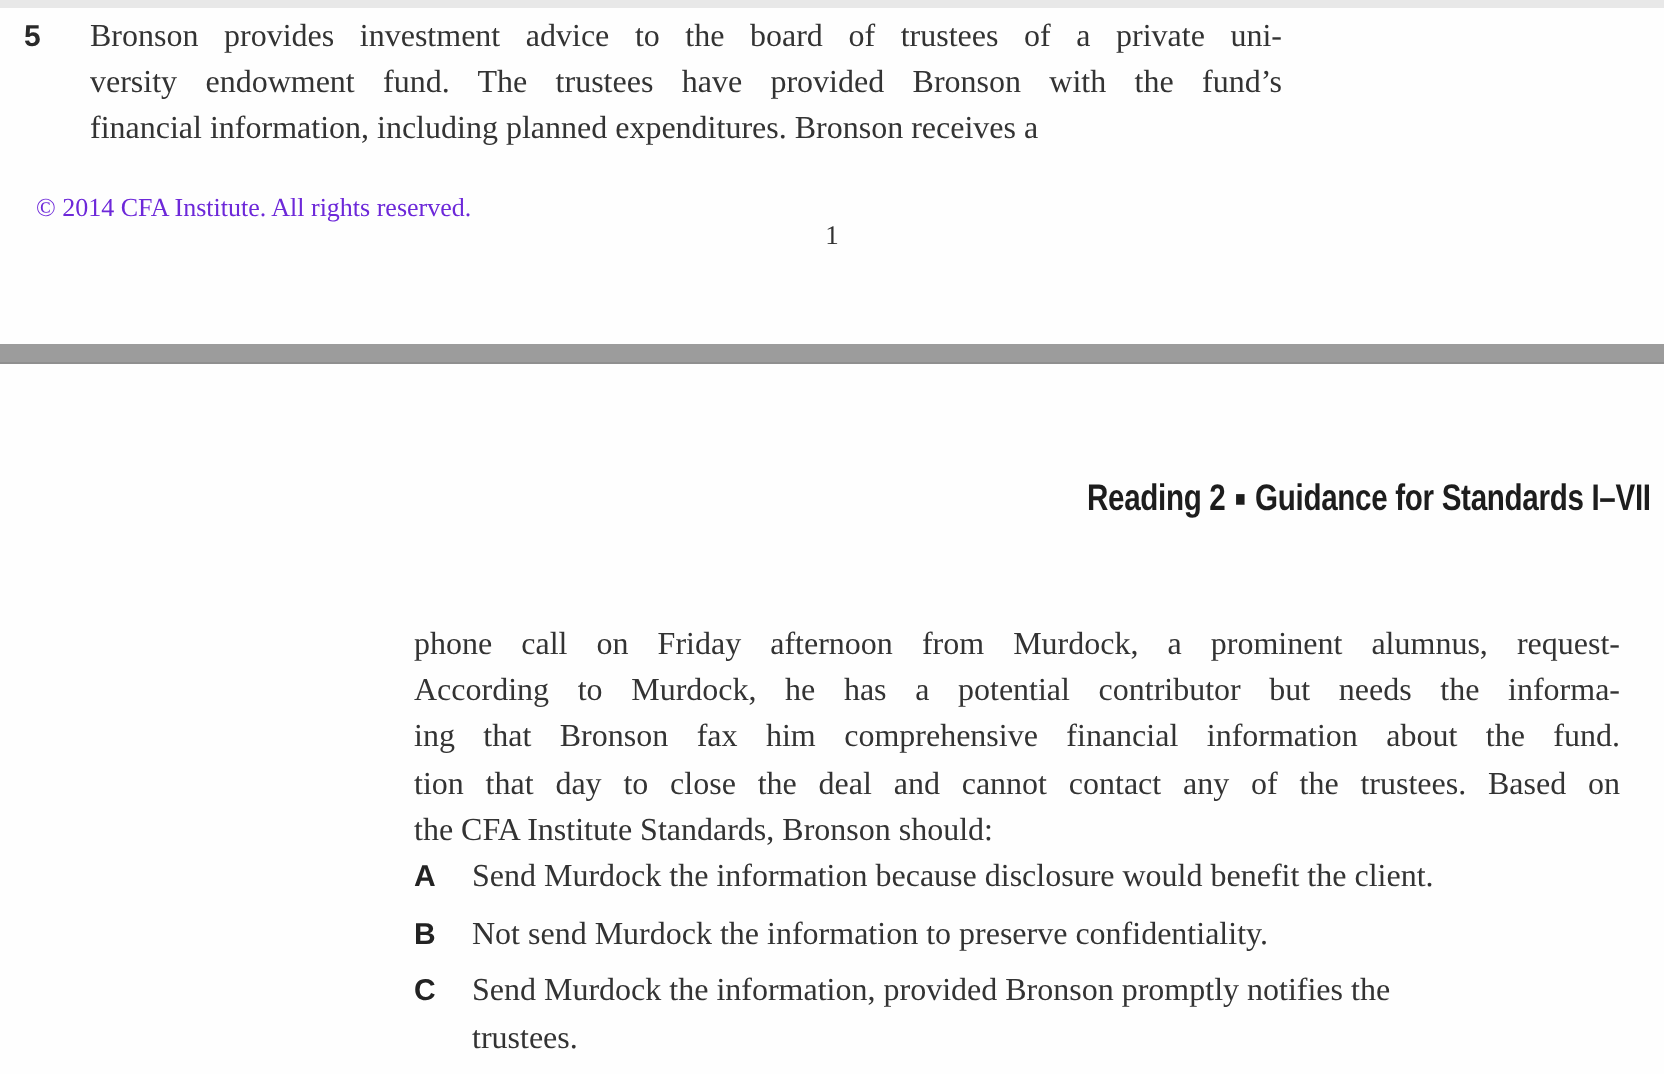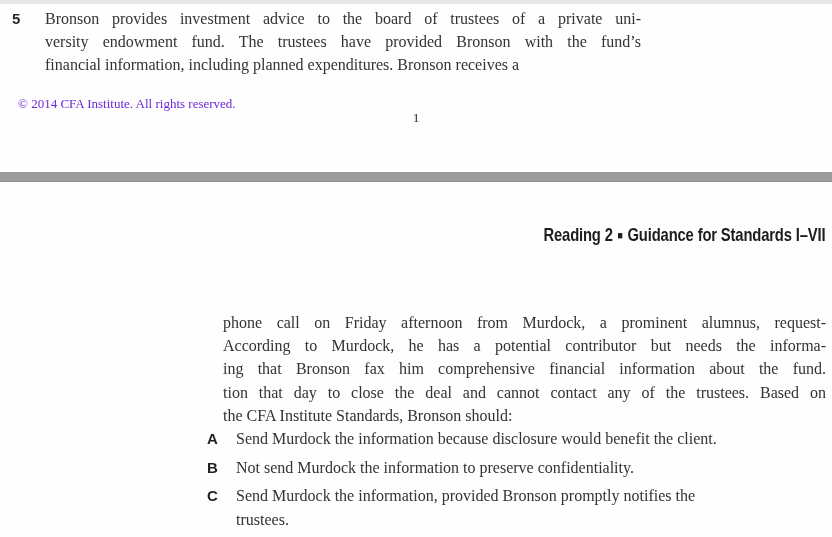--- a/index.html
+++ b/index.html
@@ -78,21 +78,21 @@
     left: 0;
     width: 832px;
     height: 9px;
     background: #9c9c9c;
     border-bottom: 1px solid #8f8f8f;
   }
 
   
   .running-head {
     position: absolute;
-    top: 224px;
+    top: 238px;
     right: 7px;
     text-align: right;
     white-space: nowrap;
   }
   .running-head .rh-inner {
     display: inline-block;
     transform: scaleX(0.8);
     transform-origin: 100% 50%;
     font-family: "Liberation Sans", sans-serif;
     font-weight: bold;
@@ -103,21 +103,21 @@
   .running-head .sq {
     font-size: 11px;
     margin: 0 6px;
     position: relative;
     top: -2px;
   }
 
   .para {
     position: absolute;
     top: 311px;
-    left: 223px;
+    left: 207px;
     width: 603px;
     font-size: 16px;
     line-height: 23.2px;
   }
 
   .options {
     position: absolute;
     top: 427px;
     left: 207px;
     width: 603px;

